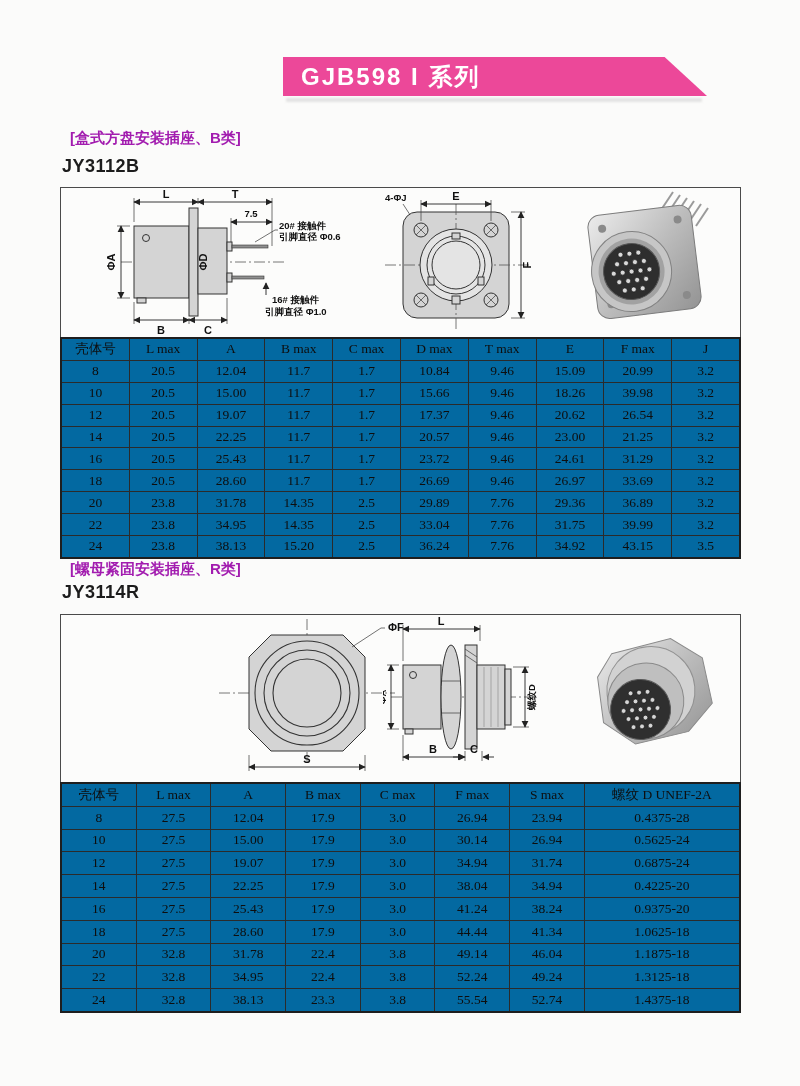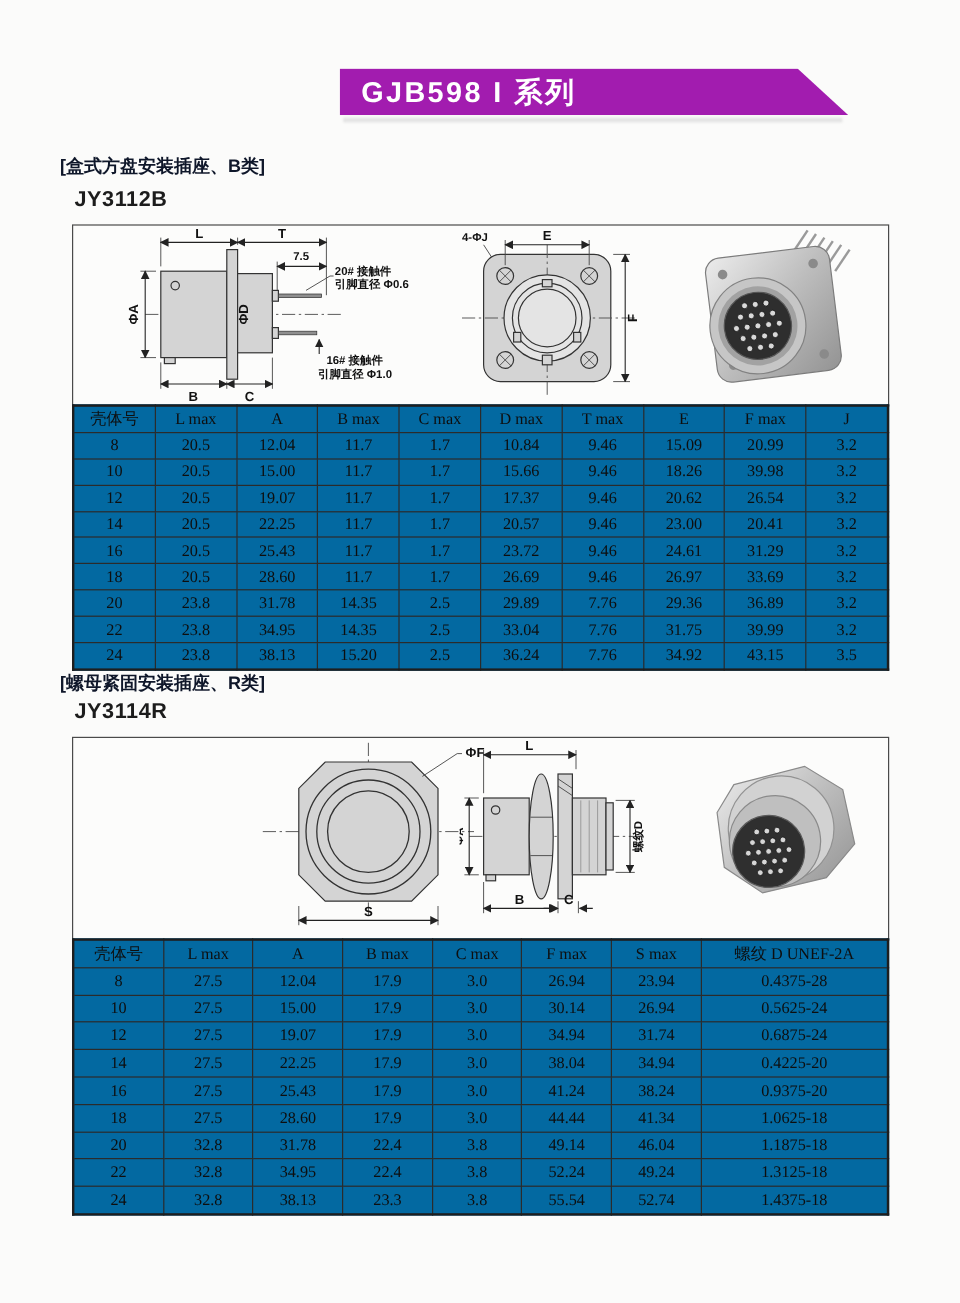--- a/index.html
+++ b/index.html
@@ -1,28 +1,28 @@
 <!DOCTYPE html>
 <html><head>
 <meta charset="utf-8">
 <style>
   html,body{margin:0;padding:0;}
   body{width:800px;height:1086px;background:#f6f6f4;}
   .page{position:relative;width:800px;height:1086px;background:#fbfbfa;overflow:hidden;
         font-family:"Liberation Serif",serif;color:#111;}
   
-  .banner{position:absolute;left:283px;top:57px;width:424px;height:39px;background:#a21caf;
+  .banner{position:absolute;left:283px;top:57px;width:424px;height:39px;background:#ec4899;
           clip-path:polygon(0 0,90% 0,100% 100%,0 100%);display:flex;align-items:center;}
   .banner span{color:#fff;font-family:"Liberation Sans",sans-serif;font-weight:bold;
                font-size:24px;letter-spacing:2px;padding-left:18px;white-space:nowrap;}
   .banner-shadow{position:absolute;left:286px;top:98px;width:416px;height:4px;background:#dcdcdc;
                  opacity:.75;filter:blur(1px);}
   
-  .sec-heading{position:absolute;left:50px;font-family:"Liberation Sans",sans-serif;
-               font-weight:bold;font-size:15px;color:#0f172a;white-space:nowrap;}
+  .sec-heading{position:absolute;left:70px;font-family:"Liberation Sans",sans-serif;
+               font-weight:bold;font-size:15px;color:#a21caf;white-space:nowrap;}
   .sec-model{position:absolute;left:62px;font-family:"Liberation Sans",sans-serif;
              font-weight:bold;font-size:18px;color:#1c1c1c;letter-spacing:.5px;}
   .h1{top:129px;} .m1{top:156px;} .h2{top:560px;} .m2{top:566px;margin-top:16px;}
   
   .panel{position:absolute;left:60px;width:679px;border:1px solid #4a4a4a;background:#fcfcfb;}
   .p1{top:187px;height:149px;} .p2{top:614px;height:167px;}
   .fig{position:absolute;top:0;}
   
   .spec-table{position:absolute;left:60px;border-collapse:collapse;table-layout:fixed;
               background:#0369a1;border:2px solid #1e1e1e;}
@@ -248,21 +248,21 @@
         </tr>
         <tr>
           <td>14</td>
           <td>20.5</td>
           <td>22.25</td>
           <td>11.7</td>
           <td>1.7</td>
           <td>20.57</td>
           <td>9.46</td>
           <td>23.00</td>
-          <td>20.41</td>
+          <td>21.25</td>
           <td>3.2</td>
         </tr>
         <tr>
           <td>16</td>
           <td>20.5</td>
           <td>25.43</td>
           <td>11.7</td>
           <td>1.7</td>
           <td>23.72</td>
           <td>9.46</td>

